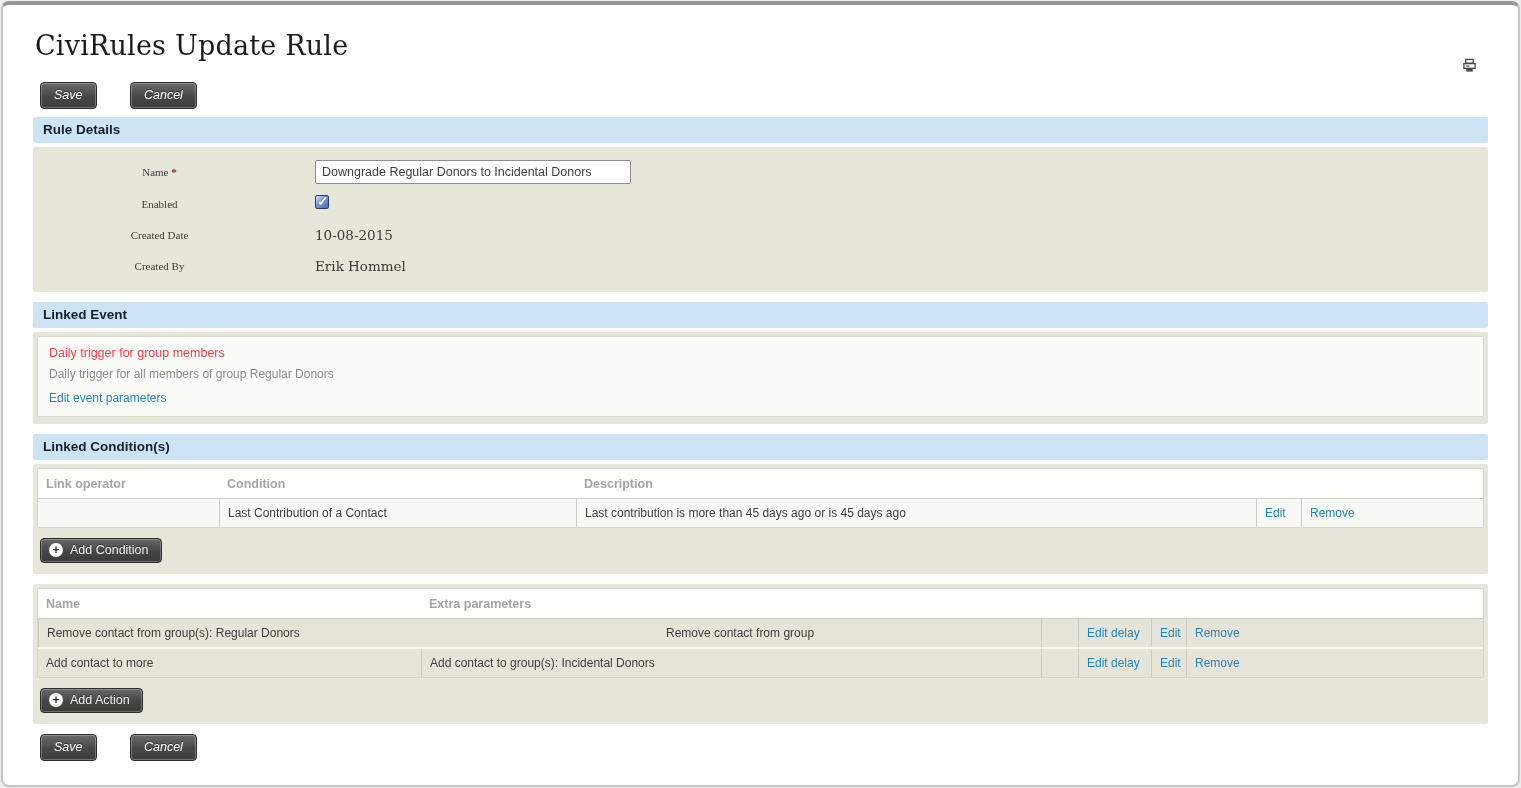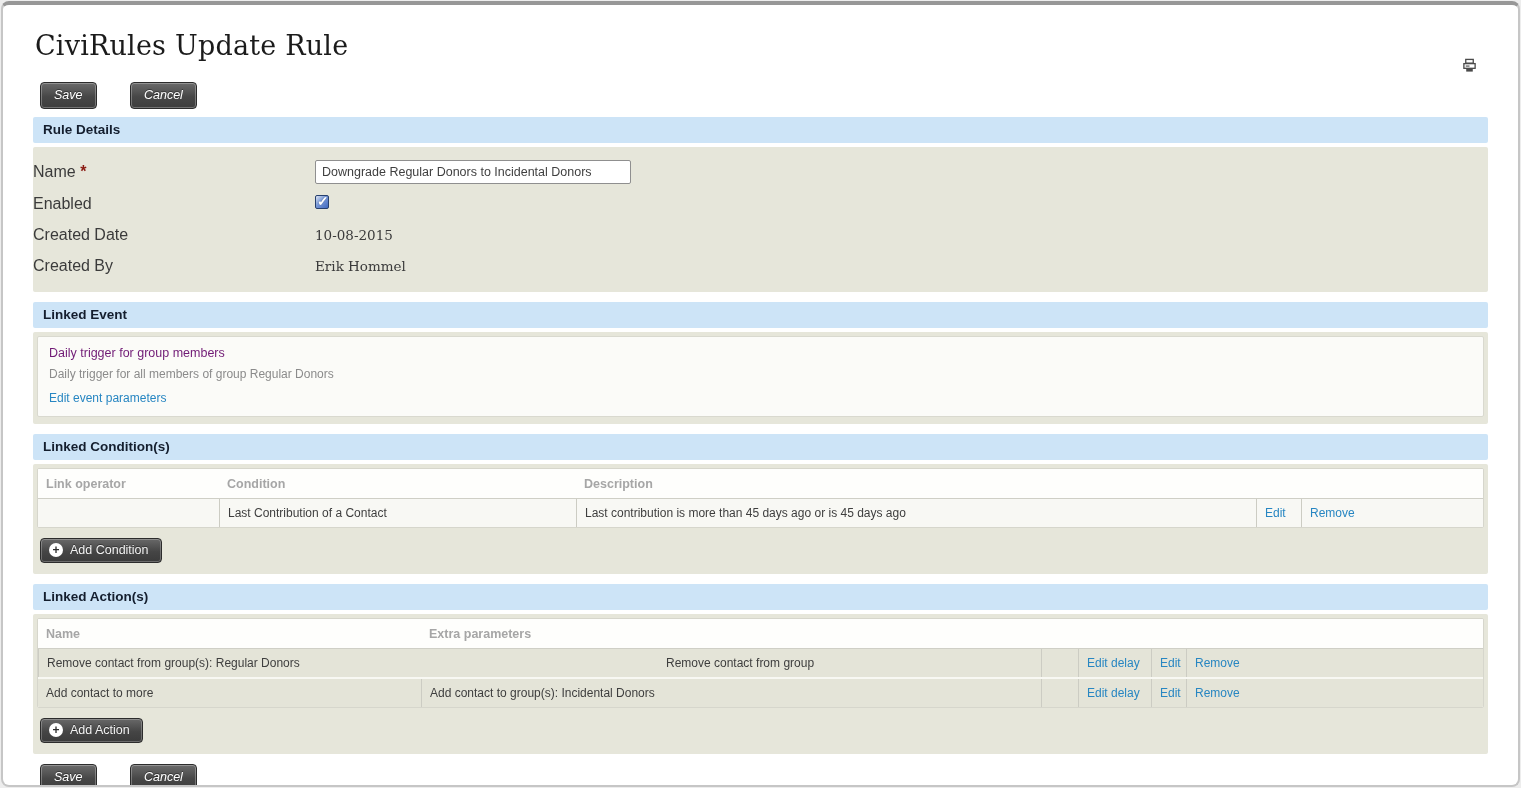--- a/index.html
+++ b/index.html
@@ -93,23 +93,23 @@
     border-radius: 2px;
     margin: 4px 0 10px;
   }
 
   
   .block.rule-details { padding: 13px 0 15px; }
   .frow { display: flex; align-items: center; margin-bottom: 9px; min-height: 22px; }
   .frow:last-child { margin-bottom: 0; }
   .flabel {
     width: 253px;
-    text-align: left;
-    font-family: Liberation Sans, sans-serif;
-    font-size: 16px;
+    text-align: center;
+    font-family: Liberation Serif, serif;
+    font-size: 11px;
     color: #3b3b3b;
     padding-right: 0;
   }
   .fvalue { margin-left: 29px; }
   .req { color: #8a1a12; font-weight: bold; }
   .fvalue.serif {
     font-family: "DejaVu Serif", serif;
     font-size: 13.5px;
     color: #3b3b3b;
   }
@@ -144,21 +144,21 @@
   }
 
   
   .block.event { padding: 4px 4px 7px; }
   .event-box {
     background: #fbfbf8;
     border: 1px solid #d9d9cf;
     border-radius: 2px;
     padding: 9px 11px 10px;
   }
-  .event-title { font-size: 12.5px; color: #701a75; margin-bottom: 7px; }
+  .event-title { font-size: 12.5px; color: #ef4444; margin-bottom: 7px; }
   .event-desc  { font-size: 12px;   color: #8b8b8b; margin-bottom: 7px; }
   a.link { font-size: 12px; color: #2786c2; text-decoration: none; cursor: pointer; }
 
   
   .block.tbl-block { padding: 4px 4px 11px; }
   .tbl {
     background: #ffffff;
     border: 1px solid #d6d6cc;
     border-radius: 2px;
     overflow: hidden;
@@ -275,21 +275,20 @@
         </div>
       </div>
       <div class="add-row">
         <button class="add-btn">
           <span class="plus-circle">+</span>
           <span>Add Condition</span>
         </button>
       </div>
     </div>
 
-    <div class="section-bar">Linked Action(s)</div>
     <div class="block tbl-block">
       <div class="tbl">
         <div class="thead">
           <div class="cell w-aname">Name</div>
           <div class="cell w-fill">Extra parameters</div>
         </div>
 
         <div class="trow act-row">
           <div class="cell w-aextra bl">Remove contact from group(s): Regular Donors</div>
           <div class="cell w-aname">Remove contact from group</div>

